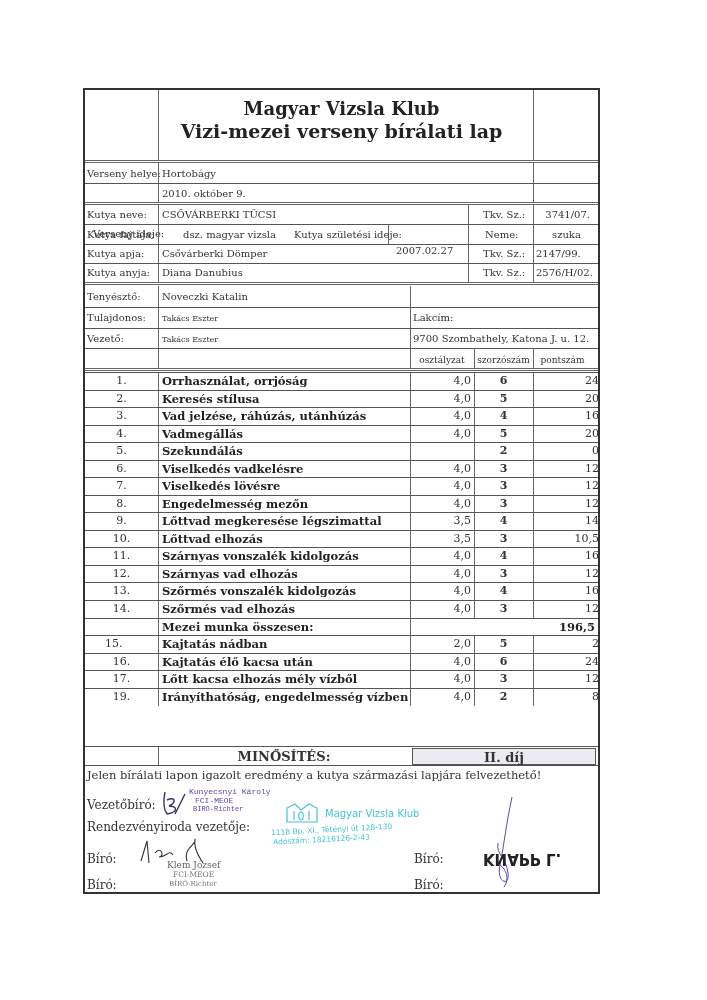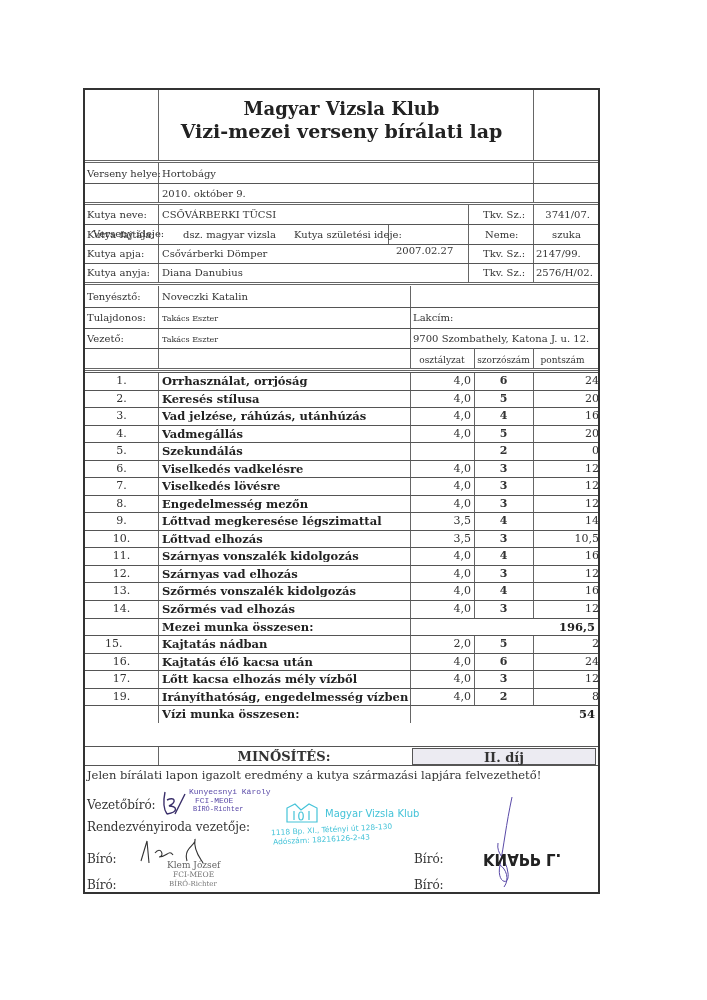--- a/index.html
+++ b/index.html
@@ -296,26 +296,20 @@
         <div class="vline" style="left:389px;top:0;height:17.5px;"></div>
         <div class="vline" style="left:448px;top:0;height:17.5px;"></div>
         <span class="t" style="left:0;width:73px;text-align:center;top:2px;font-size:11px;">19.</span>
         <span class="t row-b" style="left:77px;top:2px;">Irányíthatóság, engedelmesség vízben</span>
         <span class="t right" style="left:325px;width:61px;top:2px;font-size:11px;">4,0</span>
         <span class="t num" style="left:389px;width:59px;top:2px;font-weight:bold;font-size:11px;">2</span>
         <span class="t right" style="left:448px;width:66px;top:2px;font-size:11px;">8</span>
       </div>
     </div>
 
-  <div class="abs" style="left:0;top:615px;width:513px;height:17px;border-top:1px solid #555;">
-    <div class="vline" style="left:73px;top:0;height:17px;"></div>
-    <div class="vline" style="left:325px;top:0;height:17px;"></div>
-    <span class="t row-b" style="left:77px;top:2px;">Vízi munka összesen:</span>
-    <span class="t row-b right" style="right:3px;top:2px;">54</span>
-  </div>
 
 
   <div class="abs" style="left:0;top:656px;width:513px;height:19px;border-top:1px solid #555;">
     <div class="vline" style="left:73px;top:0;height:19px;"></div>
     <span class="t" style="left:73px;width:252px;text-align:center;top:2px;font-weight:bold;font-size:13px;line-height:15px;">MINŐSÍTÉS:</span>
     <div class="abs shade" style="left:327px;top:1px;width:184px;height:17px;border:1px solid #555;">
       <span class="t" style="left:0;right:0;text-align:center;top:1px;font-weight:bold;font-size:13px;line-height:15px;">II. díj</span>
     </div>
   </div>
   <div class="hline" style="top:675px;"></div>

